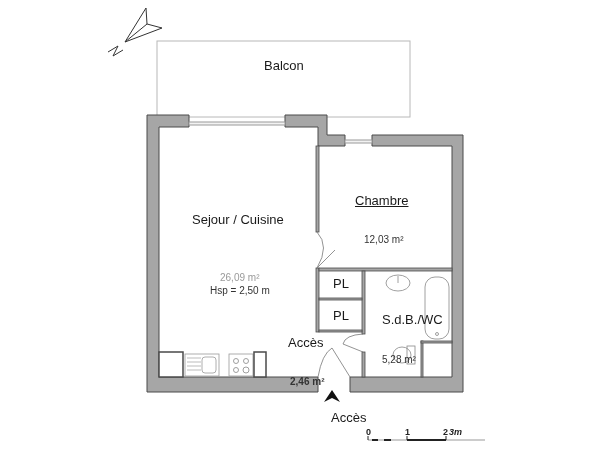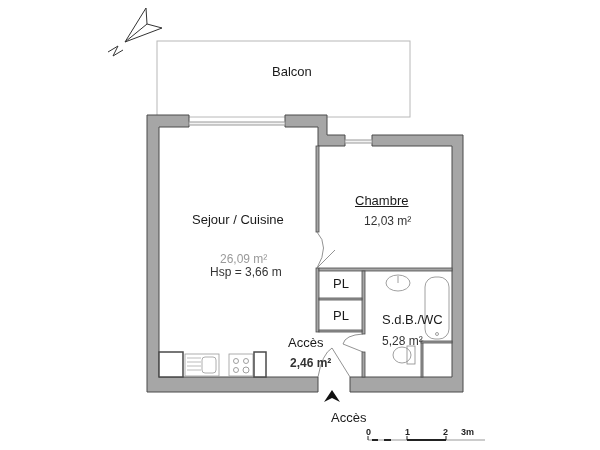--- a/index.html
+++ b/index.html
@@ -1,20 +1,20 @@
 <!DOCTYPE html>
 <html><head>
   <meta charset="utf-8">
   <style>
     html, body { margin: 0; padding: 0; background: #ffffff; }
     body { width: 600px; height: 450px; position: relative; overflow: hidden; font-family: "Liberation Sans", sans-serif; color: #1a1a1a; }
     #plan { position: absolute; left: 0; top: 0; width: 600px; height: 450px; }
     .lbl { position: absolute; white-space: nowrap; font-family: "Liberation Sans", sans-serif; }
     .room-name { font-size: 13px; color: #1a1a1a; }
-    .room-area { font-size: 12px; color: #333; }
+    .room-area { font-size: 10px; color: #333; margin-top: 20px; }
     .room-area.faded { color: #9a9a9a; }
     .scale-tick { font-size: 9px; font-weight: bold; color: #222; }
   </style>
 </head>
 <body>
 
 <svg id="plan" viewBox="0 0 600 450" xmlns="http://www.w3.org/2000/svg">
 
   <g fill="none" stroke="#333" stroke-width="1">
     <polygon points="125,42 146,8 147,24 162,28"></polygon>
@@ -90,36 +90,36 @@
     <line x1="368" y1="440" x2="485" y2="440" stroke="#bbb" stroke-width="1.5"></line>
     <line x1="372" y1="440" x2="378" y2="440" stroke="#222" stroke-width="2"></line>
     <line x1="384" y1="440" x2="391" y2="440" stroke="#222" stroke-width="2"></line>
     <line x1="407" y1="440" x2="446" y2="440" stroke="#222" stroke-width="2"></line>
     <line x1="368" y1="436" x2="368" y2="440" stroke="#222"></line>
     <line x1="407" y1="436" x2="407" y2="440" stroke="#222"></line>
     <line x1="446" y1="436" x2="446" y2="440" stroke="#222"></line>
   </g>
 </svg>
 
-<div class="lbl room-name" style="left:264px;top:64px;margin-left:8px;">Balcon</div>
+<div class="lbl room-name" style="left:264px;top:58px;">Balcon</div>
 
 <div class="lbl room-name" style="left:192px;top:212px;">Sejour / Cuisine</div>
 <div class="lbl room-area faded" style="left:220px;top:252px;">26,09 m²</div>
-<div class="lbl room-area" style="left:210px;top:265px;">Hsp = 3,66 m</div>
+<div class="lbl room-area" style="left:210px;top:265px;">Hsp = 2,50 m</div>
 
 <div class="lbl room-name" style="left:355px;top:193px;text-decoration:underline;">Chambre</div>
 <div class="lbl room-area" style="left:364px;top:214px;">12,03 m²</div>
 
 <div class="lbl room-name" style="left:333px;top:276px;">PL</div>
 <div class="lbl room-name" style="left:333px;top:308px;">PL</div>
 
 <div class="lbl room-name" style="left:366px;top:312px;margin-left:16px;">S.d.B./WC</div>
 <div class="lbl room-area" style="left:382px;top:334px;text-align:center;">5,28 m²</div>
 
 <div class="lbl room-name" style="left:288px;top:335px;">Accès</div>
 <div class="lbl room-area" style="left:290px;top:356px;font-weight:bold;">2,46 m²</div>
 
 <div class="lbl room-name" style="left:313px;top:410px;margin-left:18px;">Accès</div>
 
 <div class="lbl scale-tick" style="left:366px;top:427px;">0</div>
 <div class="lbl scale-tick" style="left:405px;top:427px;">1</div>
 <div class="lbl scale-tick" style="left:443px;top:427px;">2</div>
-<div class="lbl scale-tick" style="left:461px;top:427px;">3m</div>
+<div class="lbl scale-tick" style="left:449px;top:427px;font-style:italic;">3m</div>
 
 </body></html>

